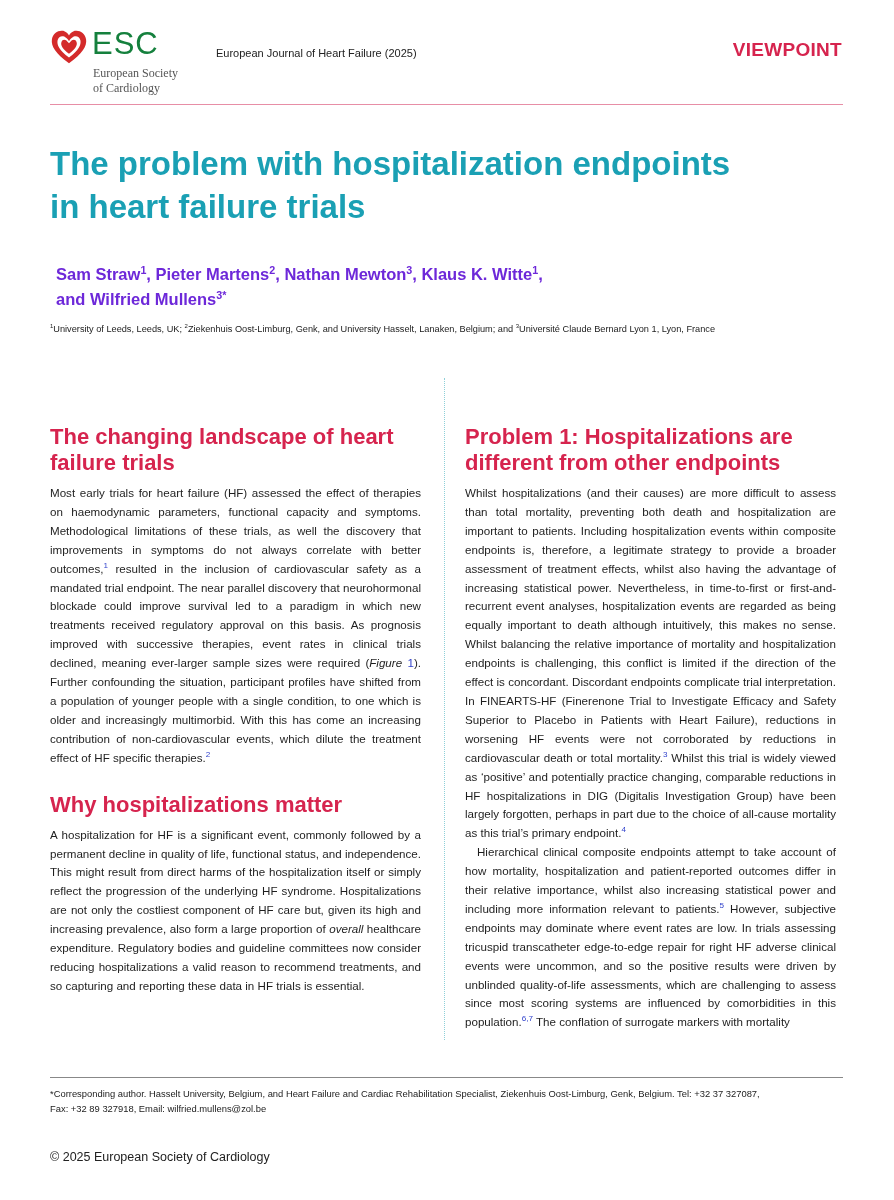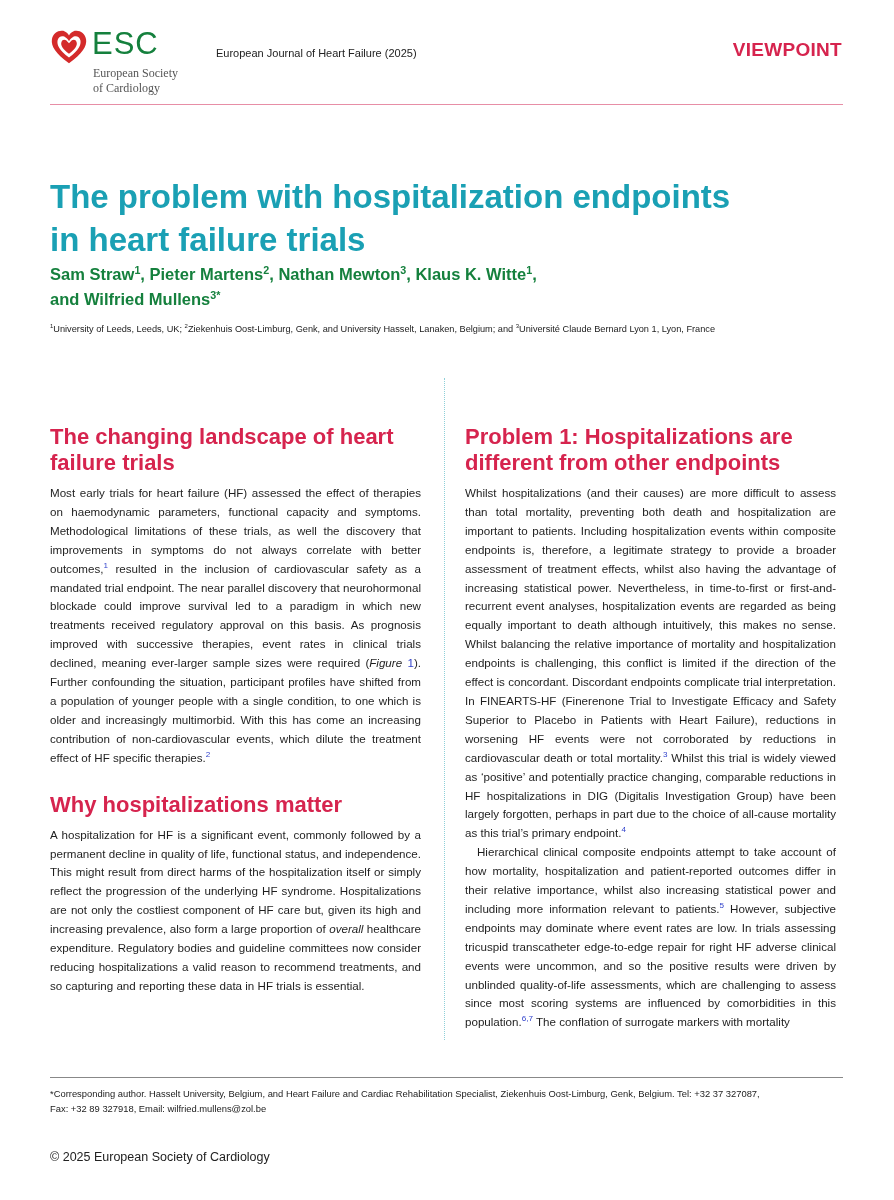--- a/index.html
+++ b/index.html
@@ -7,22 +7,22 @@
   .abs { position: absolute; }
   
   .logo { left: 50px; top: 28px; width: 160px; height: 70px; }
   .logo-heart { position: absolute; left: 0; top: 0; width: 38px; height: 38px; }
   .logo-esc { position: absolute; left: 42px; top: -2px; font-family: "Liberation Sans", sans-serif; font-size: 31px; letter-spacing: 1px; color: #15803d; }
   .logo-sub { position: absolute; left: 43px; top: 38px; font-family: Liberation Serif, serif; font-size: 12px; line-height: 15px; color: #555; white-space: nowrap; }
   .journal { left: 216px; top: 44px; font-family: "Liberation Sans", sans-serif; font-size: 11px; line-height: 19px; color: #222; }
   .viewpoint { right: 52px; top: 39px; font-family: "Liberation Sans", sans-serif; font-weight: bold; font-size: 19px; color: #d6244e; letter-spacing: 0.3px; }
   .header-rule { left: 50px; top: 104px; width: 793px; height: 1px; background: #e78ea6; }
   
-  .title { left: 50px; top: 175px; width: 800px; font-family: "Liberation Sans", sans-serif; font-weight: bold; font-size: 33px; line-height: 43px; color: #1aa0b4; }
-  .authors { left: 50px; top: 262px; width: 800px; font-family: "Liberation Sans", sans-serif; font-weight: bold; font-size: 16.5px; line-height: 25px; color: #15803d; }
+  .title { left: 50px; top: 142px; width: 800px; font-family: "Liberation Sans", sans-serif; font-weight: bold; font-size: 33px; line-height: 43px; color: #1aa0b4; }
+  .authors { left: 56px; top: 262px; width: 800px; font-family: "Liberation Sans", sans-serif; font-weight: bold; font-size: 16.5px; line-height: 25px; color: #6d28d9; }
   .authors sup, .affil sup { font-size: 65%; vertical-align: super; line-height: 0; }
   .affil { left: 50px; top: 324px; width: 800px; font-family: "Liberation Sans", sans-serif; font-size: 9.2px; color: #222; white-space: nowrap; }
   
   .col { top: 376px; width: 371px; font-family: "Liberation Sans", sans-serif; font-size: 11.6px; line-height: 18.9px; text-align: justify; color: #1e1e1e; margin-top: 48px; }
   .col-left { left: 50px; }
   .col-right { left: 465px; }
   .col h2 { margin: 0 0 8px 0; font-family: "Liberation Sans", sans-serif; font-weight: bold; font-size: 22px; line-height: 26px; color: #d6244e; text-align: left; }
   .col p { margin: 0; }
   .col p.indent { text-indent: 12px; }
   .col .gap { height: 24px; }

